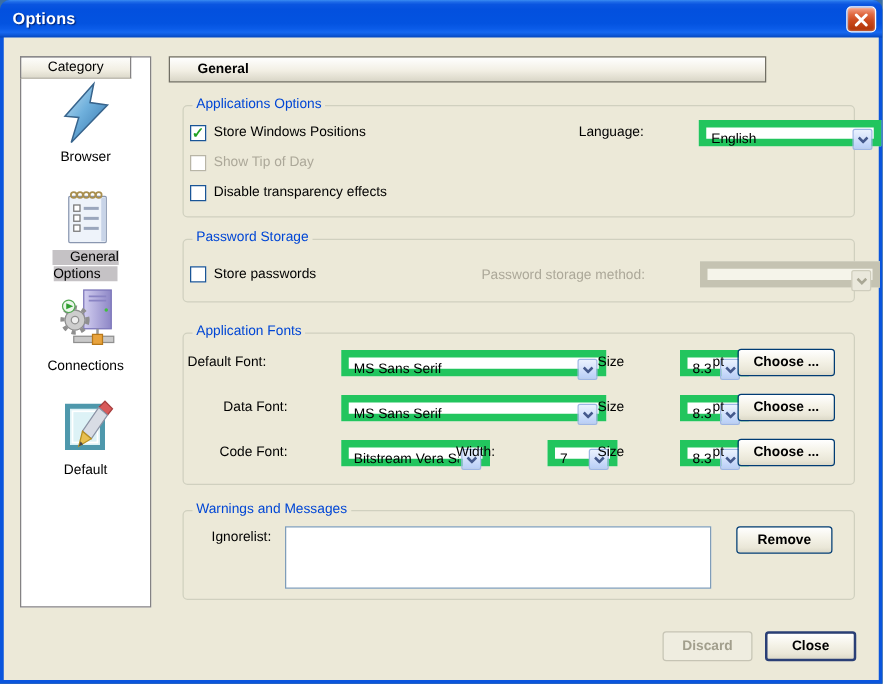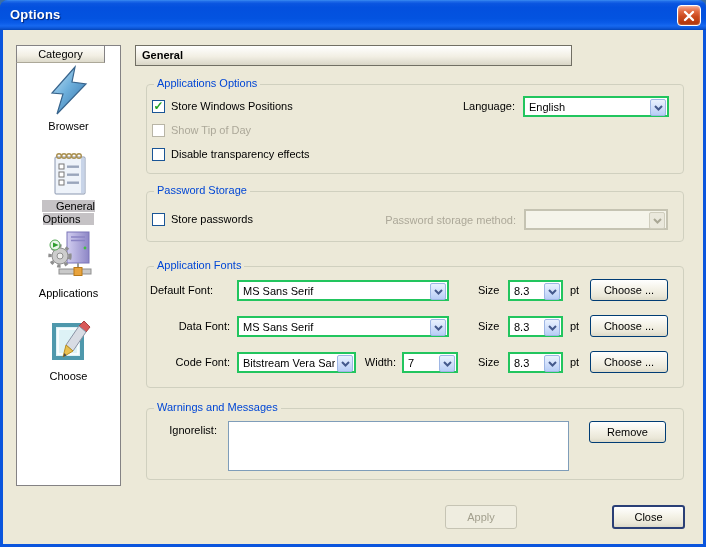--- a/index.html
+++ b/index.html
@@ -37,52 +37,52 @@
     position:absolute;left:16px;top:45px;width:89px;height:18px;
     border:1px solid #848284;border-bottom:1px solid #ACA899;
     background:linear-gradient(180deg,#FDFDFB 0%,#F2EFE4 60%,#DDDACB 100%);
     text-align:center;line-height:16px;
   }
   .side-item-label{position:absolute;left:16px;width:105px;text-align:center;line-height:13px;}
   .side-item-label .sel{background:#C5C2C5;padding:0 14px;}
   .side-icon{position:absolute;}
   
   .pagehead{
-    position:absolute;left:135px;top:45px;width:437px;height:21px;
+    position:absolute;left:135px;top:45px;width:478px;height:21px;
     border:1px solid #716F64;
     background:linear-gradient(180deg,#FFFFFF 0%,#F2EFE4 55%,#D9D6C7 100%);
-    font-weight:bold;line-height:19px;padding-left:6px;
+    font-weight:bold;line-height:19px;padding-left:22px;
   }
   
   .gb{position:absolute;border:1px solid #D0D0BF;border-radius:4px;}
   .gb-cap{position:absolute;color:#0046D5;background:#ECE9D8;padding:0 3px;line-height:13px;text-align:center;}
   
   .cb{
     position:absolute;width:13px;height:13px;background:#fff;border:1px solid #1A5596;
     text-align:center;line-height:11px;font-size:12px;font-weight:bold;color:#21A121;
   }
   .cb.dis{border-color:#B8B5A6;}
   .lbl{position:absolute;line-height:13px;white-space:nowrap;}
   .r{text-align:right;}
   .gray{color:#ACA899;}
   
-  .combo{position:absolute;height:21px;background:#fff;border:2px solid #22c55e;}
+  .combo{position:absolute;height:21px;background:#fff;border:6px solid #22c55e;margin-left:36px;}
   .combo .val{position:absolute;left:4px;right:19px;top:3px;white-space:nowrap;overflow:hidden;}
   .combo .drop{
     position:absolute;top:1px;right:1px;width:16px;height:17px;border:1px solid #9EB6E4;border-radius:2px;
     background:linear-gradient(180deg,#EAF2FE 0%,#D2E0FB 50%,#B8CEF6 100%);
     display:flex;align-items:center;justify-content:center;color:#44598C;cursor:pointer;
   }
   .combo.dis{background:#F5F4EA;border-color:#C5C3B2;}
   .combo.dis .drop{background:#EAE8DC;border-color:#CFCDBD;color:#A9A795;}
   
   .xpbtn{
     position:absolute;border:1px solid #003C74;border-radius:3px;
     background:linear-gradient(180deg,#FFFFFF 0%,#F4F2E7 45%,#EAE7D8 80%,#DCD9C8 100%);
-    text-align:center;display:flex;align-items:center;justify-content:center;cursor:pointer;
+    text-align:center;display:flex;align-items:center;justify-content:center;cursor:pointer;font-weight:bold;
   }
   .xpbtn.dis{border-color:#C6C4B4;background:#EFEDE0;color:#A29F8D;cursor:default;}
   .xpbtn.def{border:2px solid #2A3F76;}
   .listbox{position:absolute;background:#fff;border:1px solid #7F9DB9;}
 </style>
 </head>
 <body>
 
 <div class="window">
 
@@ -152,33 +152,33 @@
     <path d="M33 35 V41" stroke="#9A9A9A" stroke-width="2"></path>
     <rect x="14" y="41" width="32" height="5" fill="#C9C9C9" stroke="#8F8F8F"></rect>
     <rect x="29" y="39.5" width="8" height="8" fill="#E8A33D" stroke="#B87818"></rect>
     <circle cx="15" cy="28" r="10" fill="none" stroke="#8F8F8F" stroke-width="3.4" stroke-dasharray="3.4 4.1"></circle>
     <circle cx="15" cy="28" r="8" fill="#CDCDCD" stroke="#8F8F8F"></circle>
     <circle cx="15" cy="28" r="3" fill="#EFEFEF" stroke="#909090"></circle>
     <circle cx="10" cy="17" r="5" fill="#EAF6EA" stroke="#52A852"></circle>
     <path d="M8 14.6 L13.6 17 L8 19.4 Z" fill="#2E9E2E"></path>
   </svg>
   <div class="side-item-label" style="top:287px">
-    <span>Applications</span>
+    <span>Connections</span>
   </div>
 
   <svg class="side-icon" style="left:48px;top:316px" width="46" height="50" viewBox="0 0 46 50">
     <rect x="6" y="9" width="28" height="33" fill="#DDF2F6" stroke="#4E98AC" stroke-width="4"></rect>
     <rect x="10" y="13" width="20" height="25" fill="none" stroke="#FFFFFF" stroke-width="1.4"></rect>
     <polygon points="36,5 42,11 38,16 31,10" fill="#D85A5A" stroke="#A84040"></polygon>
     <polygon points="31,10 38,16 25,35 18,29" fill="#D8DCE4" stroke="#8A92A4"></polygon>
     <polygon points="18,29 25,35 15,41" fill="#E8C050" stroke="#B89020"></polygon>
     <polygon points="16.5,37 18.5,39.5 15,41" fill="#4A4A4A"></polygon>
   </svg>
   <div class="side-item-label" style="top:370px">
-    <span>Choose</span>
+    <span>Default</span>
   </div>
 
   <div class="pagehead">General</div>
 
   <div class="gb" style="left:146px;top:84px;width:538px;height:90px"></div>
   <span class="gb-cap" style="left:154px;top:77px">Applications Options</span>
 
   <div class="cb" style="left:152px;top:100px">
     <span>✓</span>
   </div>
@@ -305,20 +305,20 @@
 
   <div class="gb" style="left:146px;top:408px;width:538px;height:72px"></div>
   <span class="gb-cap" style="left:154px;top:401px">Warnings and Messages</span>
 
   <span class="lbl r" style="left:130px;top:424px;width:87px">Ignorelist:</span>
   <div class="listbox" style="left:228px;top:421px;width:341px;height:50px"></div>
   <div class="xpbtn" style="left:589px;top:421px;width:77px;height:22px">
     <span>Remove</span>
   </div>
 
-  <div class="xpbtn dis" style="left:445px;top:505px;width:72px;height:24px">
-    <span>Apply</span>
+  <div class="xpbtn dis" style="left:530px;top:505px;width:72px;height:24px">
+    <span>Discard</span>
   </div>
   <div class="xpbtn def" style="left:612px;top:505px;width:73px;height:24px">
     <span>Close</span>
   </div>
 
 </div>
 
 </body></html>

